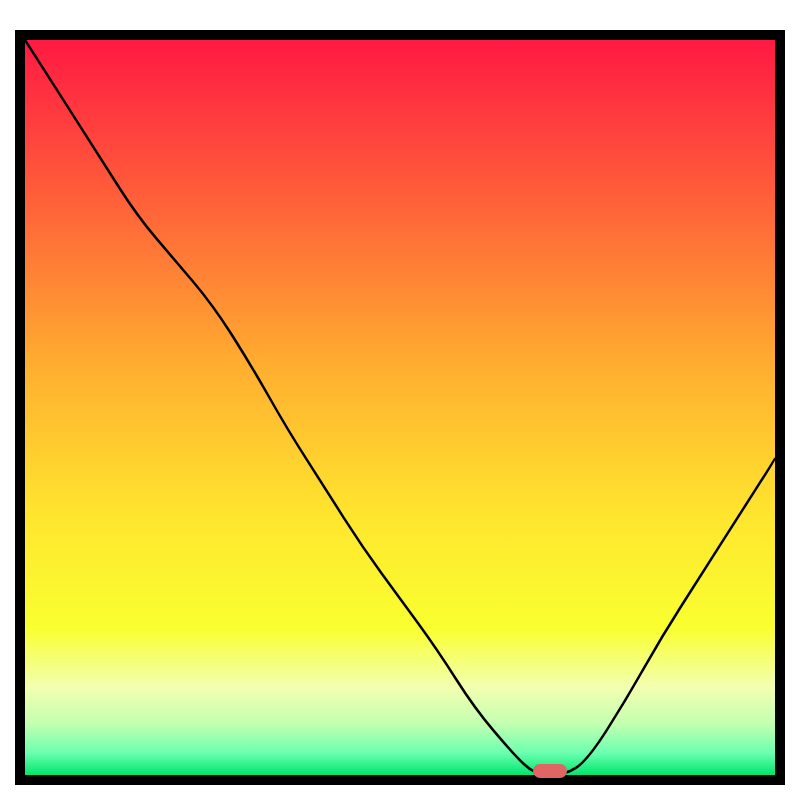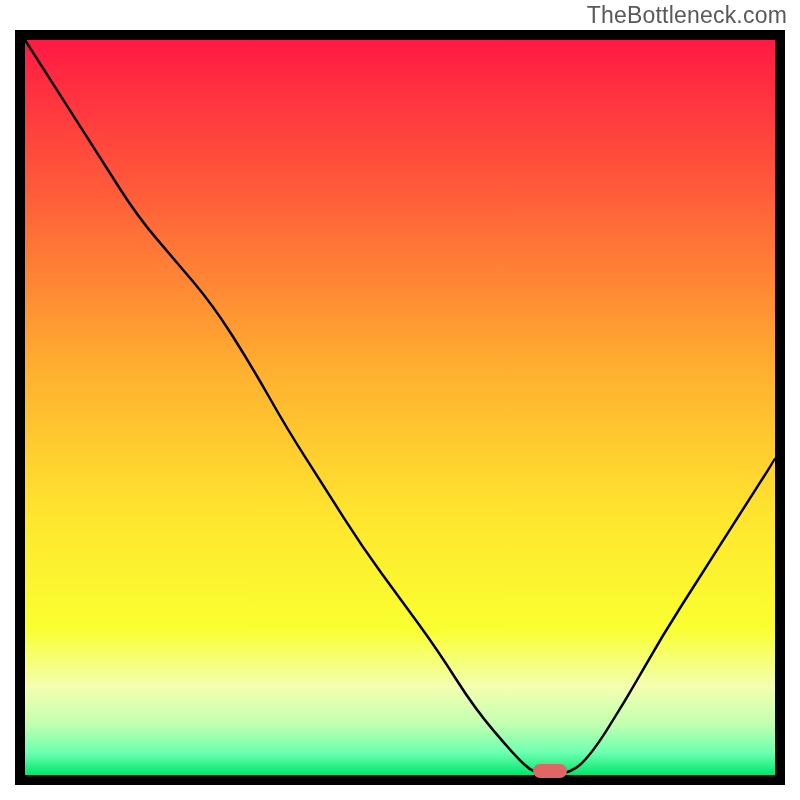--- a/index.html
+++ b/index.html
@@ -25,21 +25,20 @@
     letter-spacing: 0.2px;
   }
   svg {
     display: block;
   }
 </style>
 </head>
 <body>
 
 <div class="container">
-  <div class="watermark">TheBottleneck.com</div>
 
   <svg width="800" height="800" viewBox="0 0 800 800">
     <defs>
       <linearGradient id="bg-grad" x1="0" y1="0" x2="0" y2="1">
       <stop offset="0%" stop-color="#ff1a43"></stop>
           <stop offset="20%" stop-color="#ff5a3a"></stop>
           <stop offset="45%" stop-color="#ffb030"></stop>
           <stop offset="65%" stop-color="#ffe62e"></stop>
           <stop offset="80%" stop-color="#f9ff30"></stop>
           <stop offset="88%" stop-color="#f3ffb0"></stop>

